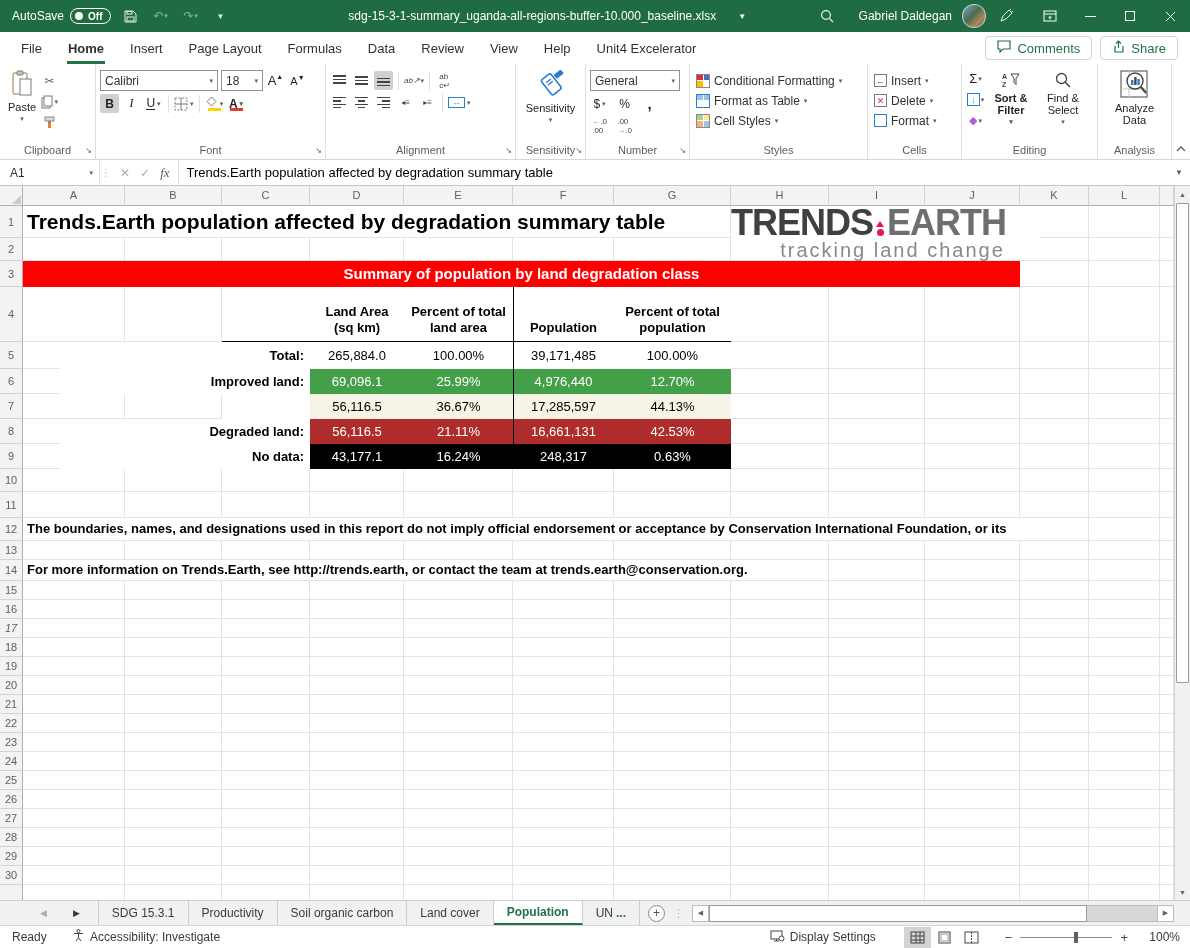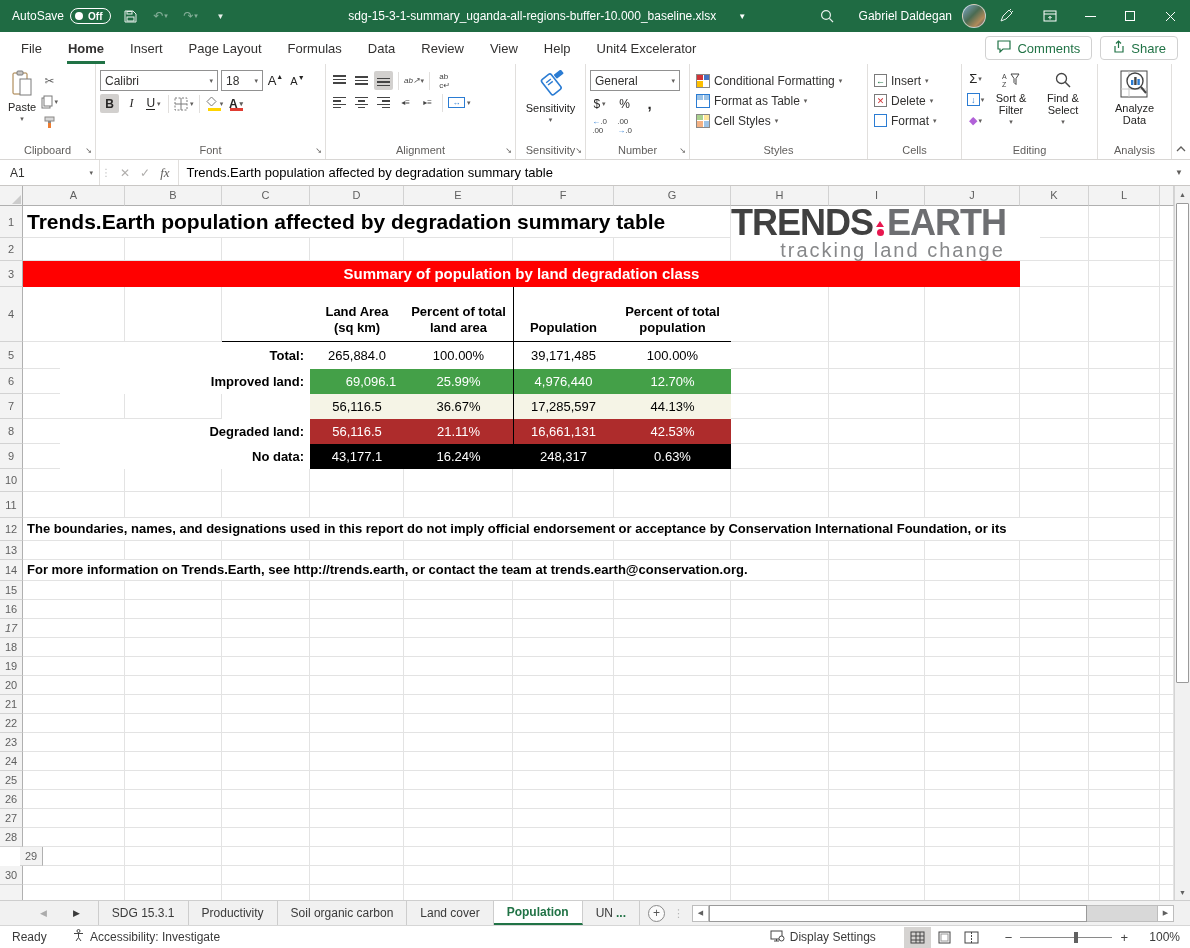--- a/index.html
+++ b/index.html
@@ -495,21 +495,21 @@
         <span class="sbtn" style="font-size:13px;">Σ<small class="cv" style="margin-left:1px;">▾</small></span>
         <span class="sbtn">
             <span class="fill-ic" style="border-color:#2b7cd3;">↓</span>
             <small class="cv" style="margin-left:1px;">▾</small>
           </span>
         <span class="sbtn">
             <span class="eraser">◆</span>
             <small class="cv" style="margin-left:1px;">▾</small>
           </span>
       </div>
-      <div class="bigbtn" style="width:52px;">
+      <div class="bigbtn" style="width:52px;font-weight:bold;">
         <span><svg width="18" height="16" viewBox="0 0 18 16">
               <text x="0" y="7" font-size="7" fill="#444" font-family="sans-serif">A</text>
               <text x="0" y="15" font-size="7" fill="#444" font-family="sans-serif">Z</text>
               <path d="M9 2 h8 l-3 4.5 v6 l-2 -2 v-4 z" fill="none" stroke="#444"></path>
             </svg></span>
         <span class="lbl pre">Sort &amp;
 Filter</span>
         <span class="cv">▾</span>
       </div>
       <div class="bigbtn" style="width:52px;">
@@ -608,21 +608,21 @@
       <div class="growh" style="left: 0px; top: 471px; width: 23px; height: 19px; line-height: 19px;">19</div>
       <div class="growh" style="left: 0px; top: 490px; width: 23px; height: 19px; line-height: 19px;">20</div>
       <div class="growh" style="left: 0px; top: 509px; width: 23px; height: 19px; line-height: 19px;">21</div>
       <div class="growh" style="left: 0px; top: 528px; width: 23px; height: 19px; line-height: 19px;">22</div>
       <div class="growh" style="left: 0px; top: 547px; width: 23px; height: 19px; line-height: 19px;">23</div>
       <div class="growh" style="left: 0px; top: 566px; width: 23px; height: 19px; line-height: 19px;">24</div>
       <div class="growh" style="left: 0px; top: 585px; width: 23px; height: 19px; line-height: 19px;">25</div>
       <div class="growh" style="left: 0px; top: 604px; width: 23px; height: 19px; line-height: 19px;">26</div>
       <div class="growh" style="left: 0px; top: 623px; width: 23px; height: 19px; line-height: 19px;">27</div>
       <div class="growh" style="left: 0px; top: 642px; width: 23px; height: 19px; line-height: 19px;">28</div>
-      <div class="growh" style="left: 0px; top: 661px; width: 23px; height: 19px; line-height: 19px; margin-left: 20px;">29</div>
+      <div class="growh" style="left: 0px; top: 661px; width: 23px; height: 19px; line-height: 19px;">29</div>
       <div class="growh" style="left: 0px; top: 680px; width: 23px; height: 19px; line-height: 19px;">30</div>
       <div class="growh" style="left: 0px; top: 699px; width: 23px; height: 19px;"></div>
       <div class="gvline" style="left: 124px; top: 20px; width: 1px; height: 694px;"></div>
       <div class="gvline" style="left: 221px; top: 20px; width: 1px; height: 694px;"></div>
       <div class="gvline" style="left: 309px; top: 20px; width: 1px; height: 694px;"></div>
       <div class="gvline" style="left: 403px; top: 20px; width: 1px; height: 694px;"></div>
       <div class="gvline" style="left: 512px; top: 20px; width: 1px; height: 694px;"></div>
       <div class="gvline" style="left: 613px; top: 20px; width: 1px; height: 694px;"></div>
       <div class="gvline" style="left: 730px; top: 20px; width: 1px; height: 694px;"></div>
       <div class="gvline" style="left: 828px; top: 20px; width: 1px; height: 694px;"></div>
@@ -683,21 +683,21 @@
       <div class="cell th" style="left: 614px; top: 101px; width: 117px; height: 55px;">Percent of total
 population</div>
       <div class="tline" style="left: 222px; top: 155px; width: 509px; height: 1px;"></div>
       <div class="cell tlabel" style="left: 60px; top: 156px; width: 250px; height: 27px; line-height: 27px;">Total:</div>
       <div class="cell tval" style="left: 310px; top: 156px; width: 94px; height: 27px; line-height: 27px; color: rgb(0, 0, 0);">265,884.0</div>
       <div class="cell tval" style="left: 404px; top: 156px; width: 109px; height: 27px; line-height: 27px; color: rgb(0, 0, 0);">100.00%</div>
       <div class="cell tval" style="left: 513px; top: 156px; width: 101px; height: 27px; line-height: 27px; color: rgb(0, 0, 0);">39,171,485</div>
       <div class="cell tval" style="left: 614px; top: 156px; width: 117px; height: 27px; line-height: 27px; color: rgb(0, 0, 0);">100.00%</div>
       <div class="cell tlabel" style="left: 60px; top: 183px; width: 250px; height: 25px; line-height: 25px;">Improved land:</div>
       <div class="tband" style="left: 310px; top: 183px; width: 421px; height: 25px; background: rgb(68, 160, 72);"></div>
-      <div class="cell tval" style="left: 324px; top: 183px; width: 94px; height: 25px; line-height: 25px; color: rgb(255, 255, 255);">69,096.1</div>
+      <div class="cell tval" style="left: 310px; top: 183px; width: 94px; height: 25px; line-height: 25px; color: rgb(255, 255, 255);">69,096.1</div>
       <div class="cell tval" style="left: 404px; top: 183px; width: 109px; height: 25px; line-height: 25px; color: rgb(255, 255, 255);">25.99%</div>
       <div class="cell tval" style="left: 513px; top: 183px; width: 101px; height: 25px; line-height: 25px; color: rgb(255, 255, 255);">4,976,440</div>
       <div class="cell tval" style="left: 614px; top: 183px; width: 117px; height: 25px; line-height: 25px; color: rgb(255, 255, 255);">12.70%</div>
       <div class="tband" style="left: 310px; top: 208px; width: 421px; height: 25px; background: rgb(245, 244, 230);"></div>
       <div class="cell tval" style="left: 310px; top: 208px; width: 94px; height: 25px; line-height: 25px; color: rgb(0, 0, 0);">56,116.5</div>
       <div class="cell tval" style="left: 404px; top: 208px; width: 109px; height: 25px; line-height: 25px; color: rgb(0, 0, 0);">36.67%</div>
       <div class="cell tval" style="left: 513px; top: 208px; width: 101px; height: 25px; line-height: 25px; color: rgb(0, 0, 0);">17,285,597</div>
       <div class="cell tval" style="left: 614px; top: 208px; width: 117px; height: 25px; line-height: 25px; color: rgb(0, 0, 0);">44.13%</div>
       <div class="cell tlabel" style="left: 60px; top: 233px; width: 250px; height: 25px; line-height: 25px;">Degraded land:</div>
       <div class="tband" style="left: 310px; top: 233px; width: 421px; height: 25px; background: rgb(174, 44, 44);"></div>

